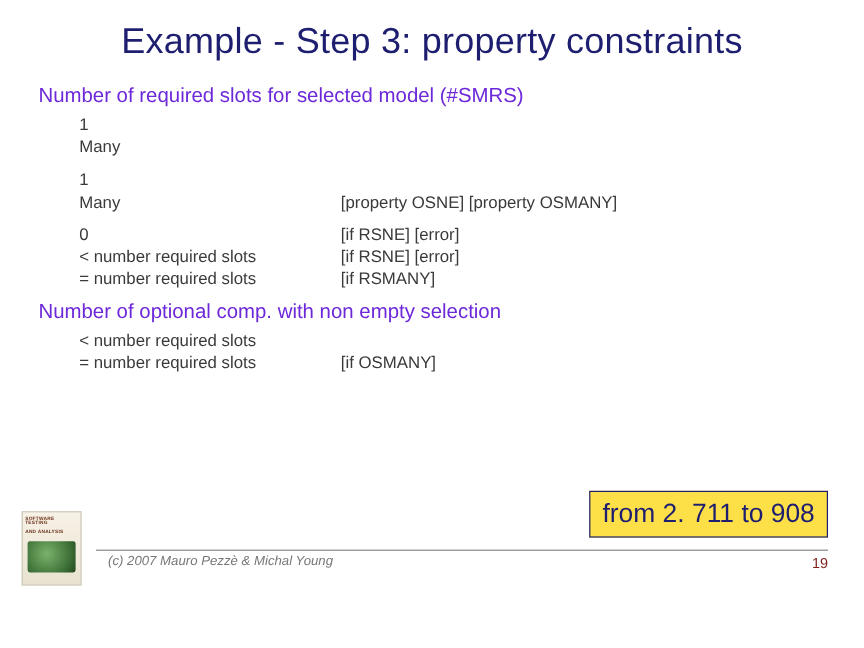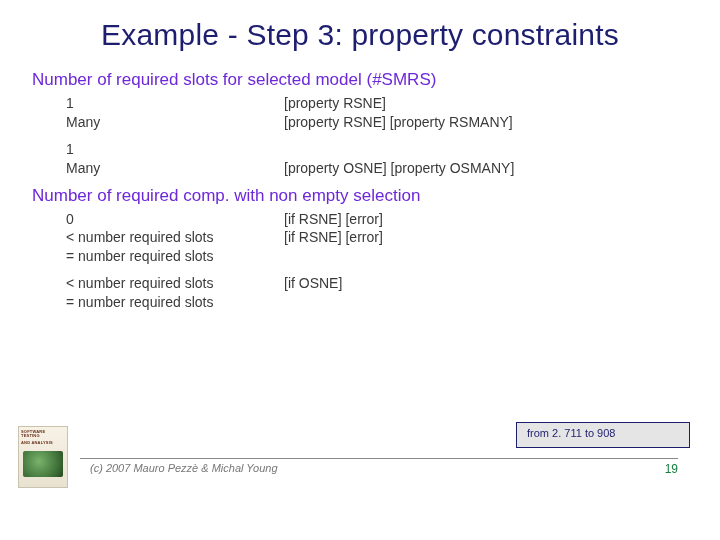--- a/index.html
+++ b/index.html
@@ -49,30 +49,30 @@
   }
   .pair-right {
     flex: 1;
   }
   .callout {
     position: absolute;
     right: 30px;
     bottom: 48px;
     border: 1.5px solid #1e1e70;
     padding: 4px 10px 6px 10px;
-    font-size: 11px;
+    font-size: 22px;
     color: #1e1e70;
     line-height: 1.25;
     min-width: 152px;
-    background: #e5e5e5;
+    background: #fde047;
   }
   .footer {
     position: absolute;
     left: 0;
-    right: 12px;
+    right: 0;
     bottom: 10px;
     height: 28px;
   }
   .footer-line {
     position: absolute;
     left: 80px;
     right: 30px;
     top: 0;
     border-top: 1px solid #888;
   }
@@ -83,21 +83,21 @@
     font-size: 11px;
     color: #777;
     font-family: Verdana, Geneva, sans-serif;
     font-style: italic;
   }
   .footer-page {
     position: absolute;
     right: 30px;
     top: 4px;
     font-size: 12px;
-    color: #15803d;
+    color: #7f1d1d;
   }
   .book-thumb {
     position: absolute;
     left: 18px;
     bottom: 8px;
     width: 50px;
     height: 62px;
     background: linear-gradient(180deg, #f7f2e6 0%, #e8e2d0 100%);
     border: 1px solid #c9c2ad;
     box-sizing: border-box;
@@ -132,60 +132,59 @@
 <body>
 
 <div class="slide">
 
   <h1 class="title">Example - Step 3: property constraints</h1>
 
   <div class="section-head">Number of required slots for selected model (#SMRS)</div>
   <div class="pair-block">
     <div class="pair-row">
       <div class="pair-left">1</div>
-      <div class="pair-right">[property RSNE]</div>
     </div>
     <div class="pair-row">
       <div class="pair-left">Many</div>
-      <div class="pair-right">[property RSNE] [property RSMANY]</div>
     </div>
   </div>
 
   <div class="pair-block">
     <div class="pair-row">
       <div class="pair-left">1</div>
     </div>
     <div class="pair-row">
       <div class="pair-left">Many</div>
       <div class="pair-right">[property OSNE] [property OSMANY]</div>
     </div>
   </div>
 
-  <div class="section-head">Number of required comp. with non empty selection</div>
   <div class="pair-block">
     <div class="pair-row">
       <div class="pair-left">0</div>
       <div class="pair-right">[if RSNE] [error]</div>
     </div>
     <div class="pair-row">
       <div class="pair-left">&lt; number required slots</div>
       <div class="pair-right">[if RSNE] [error]</div>
     </div>
     <div class="pair-row">
       <div class="pair-left">= number required slots</div>
-    </div>
-  </div>
-
+      <div class="pair-right">[if RSMANY]</div>
+    </div>
+  </div>
+
+  <div class="section-head">Number of optional comp. with non empty selection</div>
   <div class="pair-block">
     <div class="pair-row">
       <div class="pair-left">&lt; number required slots</div>
-      <div class="pair-right">[if OSNE]</div>
     </div>
     <div class="pair-row">
       <div class="pair-left">= number required slots</div>
+      <div class="pair-right">[if OSMANY]</div>
     </div>
   </div>
 
   <div class="callout">
     <div>from 2. 711 to 908</div>
   </div>
 
   <div class="book-thumb">
     <div class="bt-title">SOFTWARE TESTING</div>
     <div class="bt-title">AND ANALYSIS</div>

